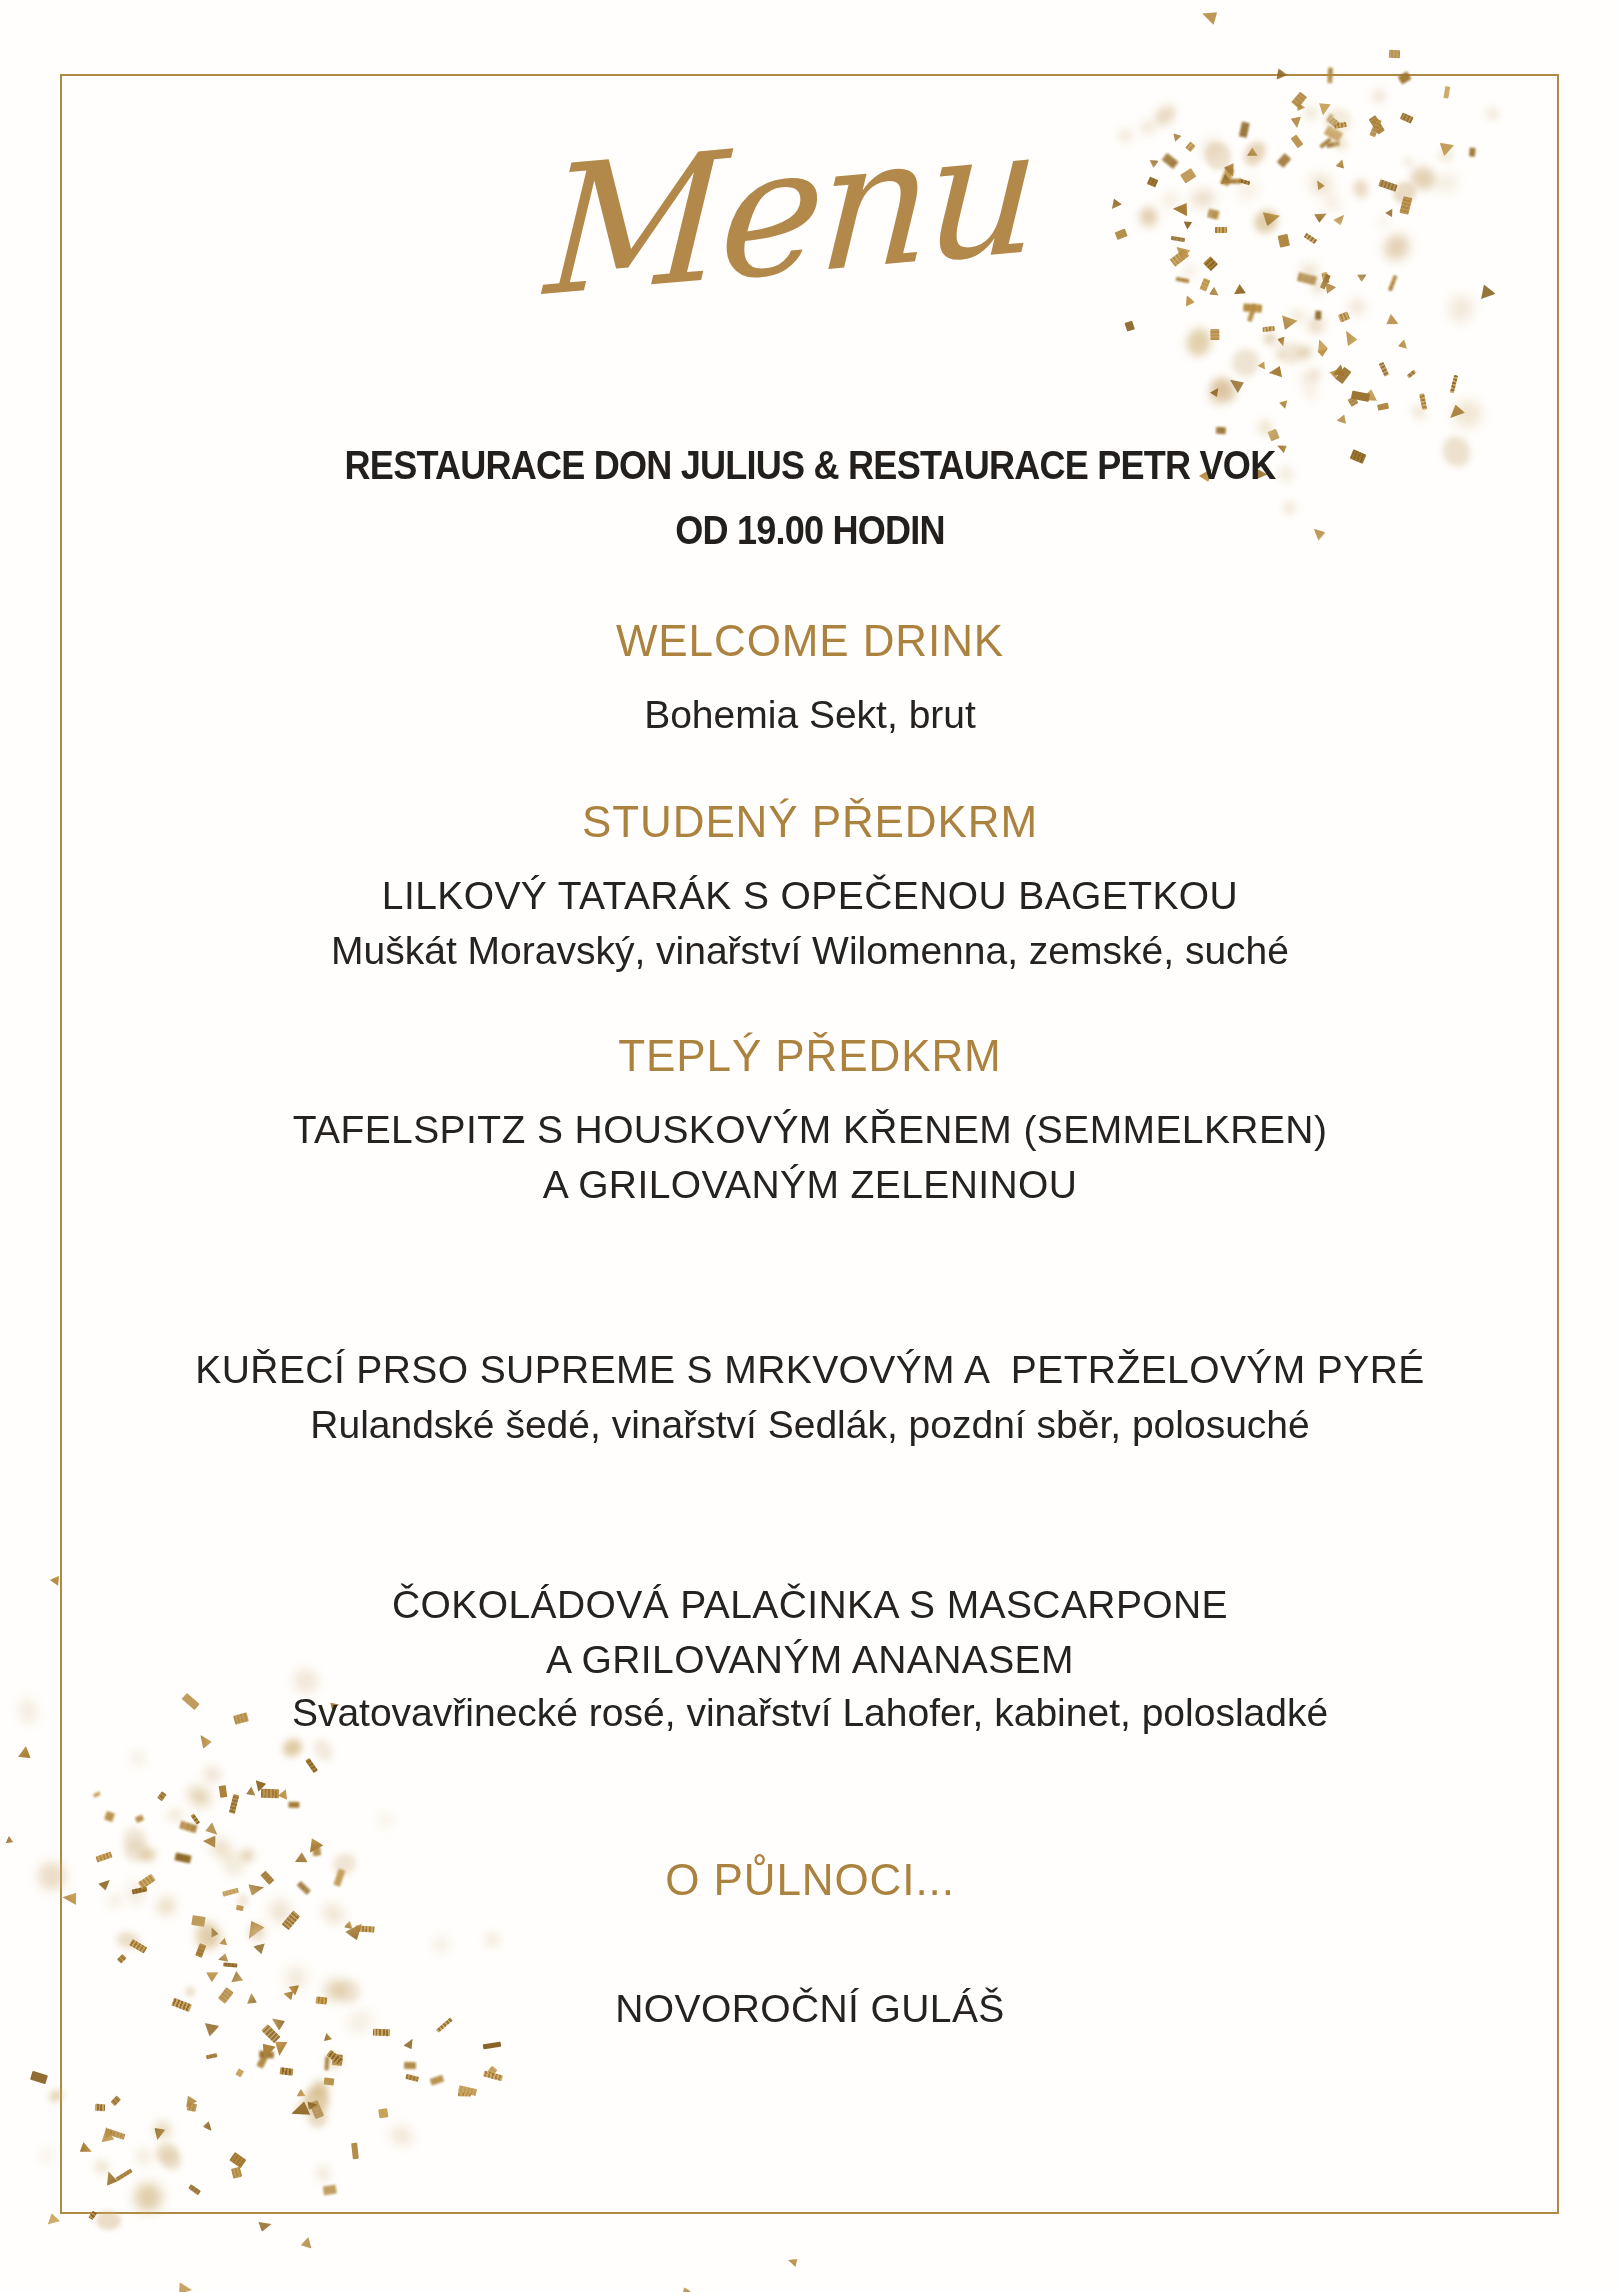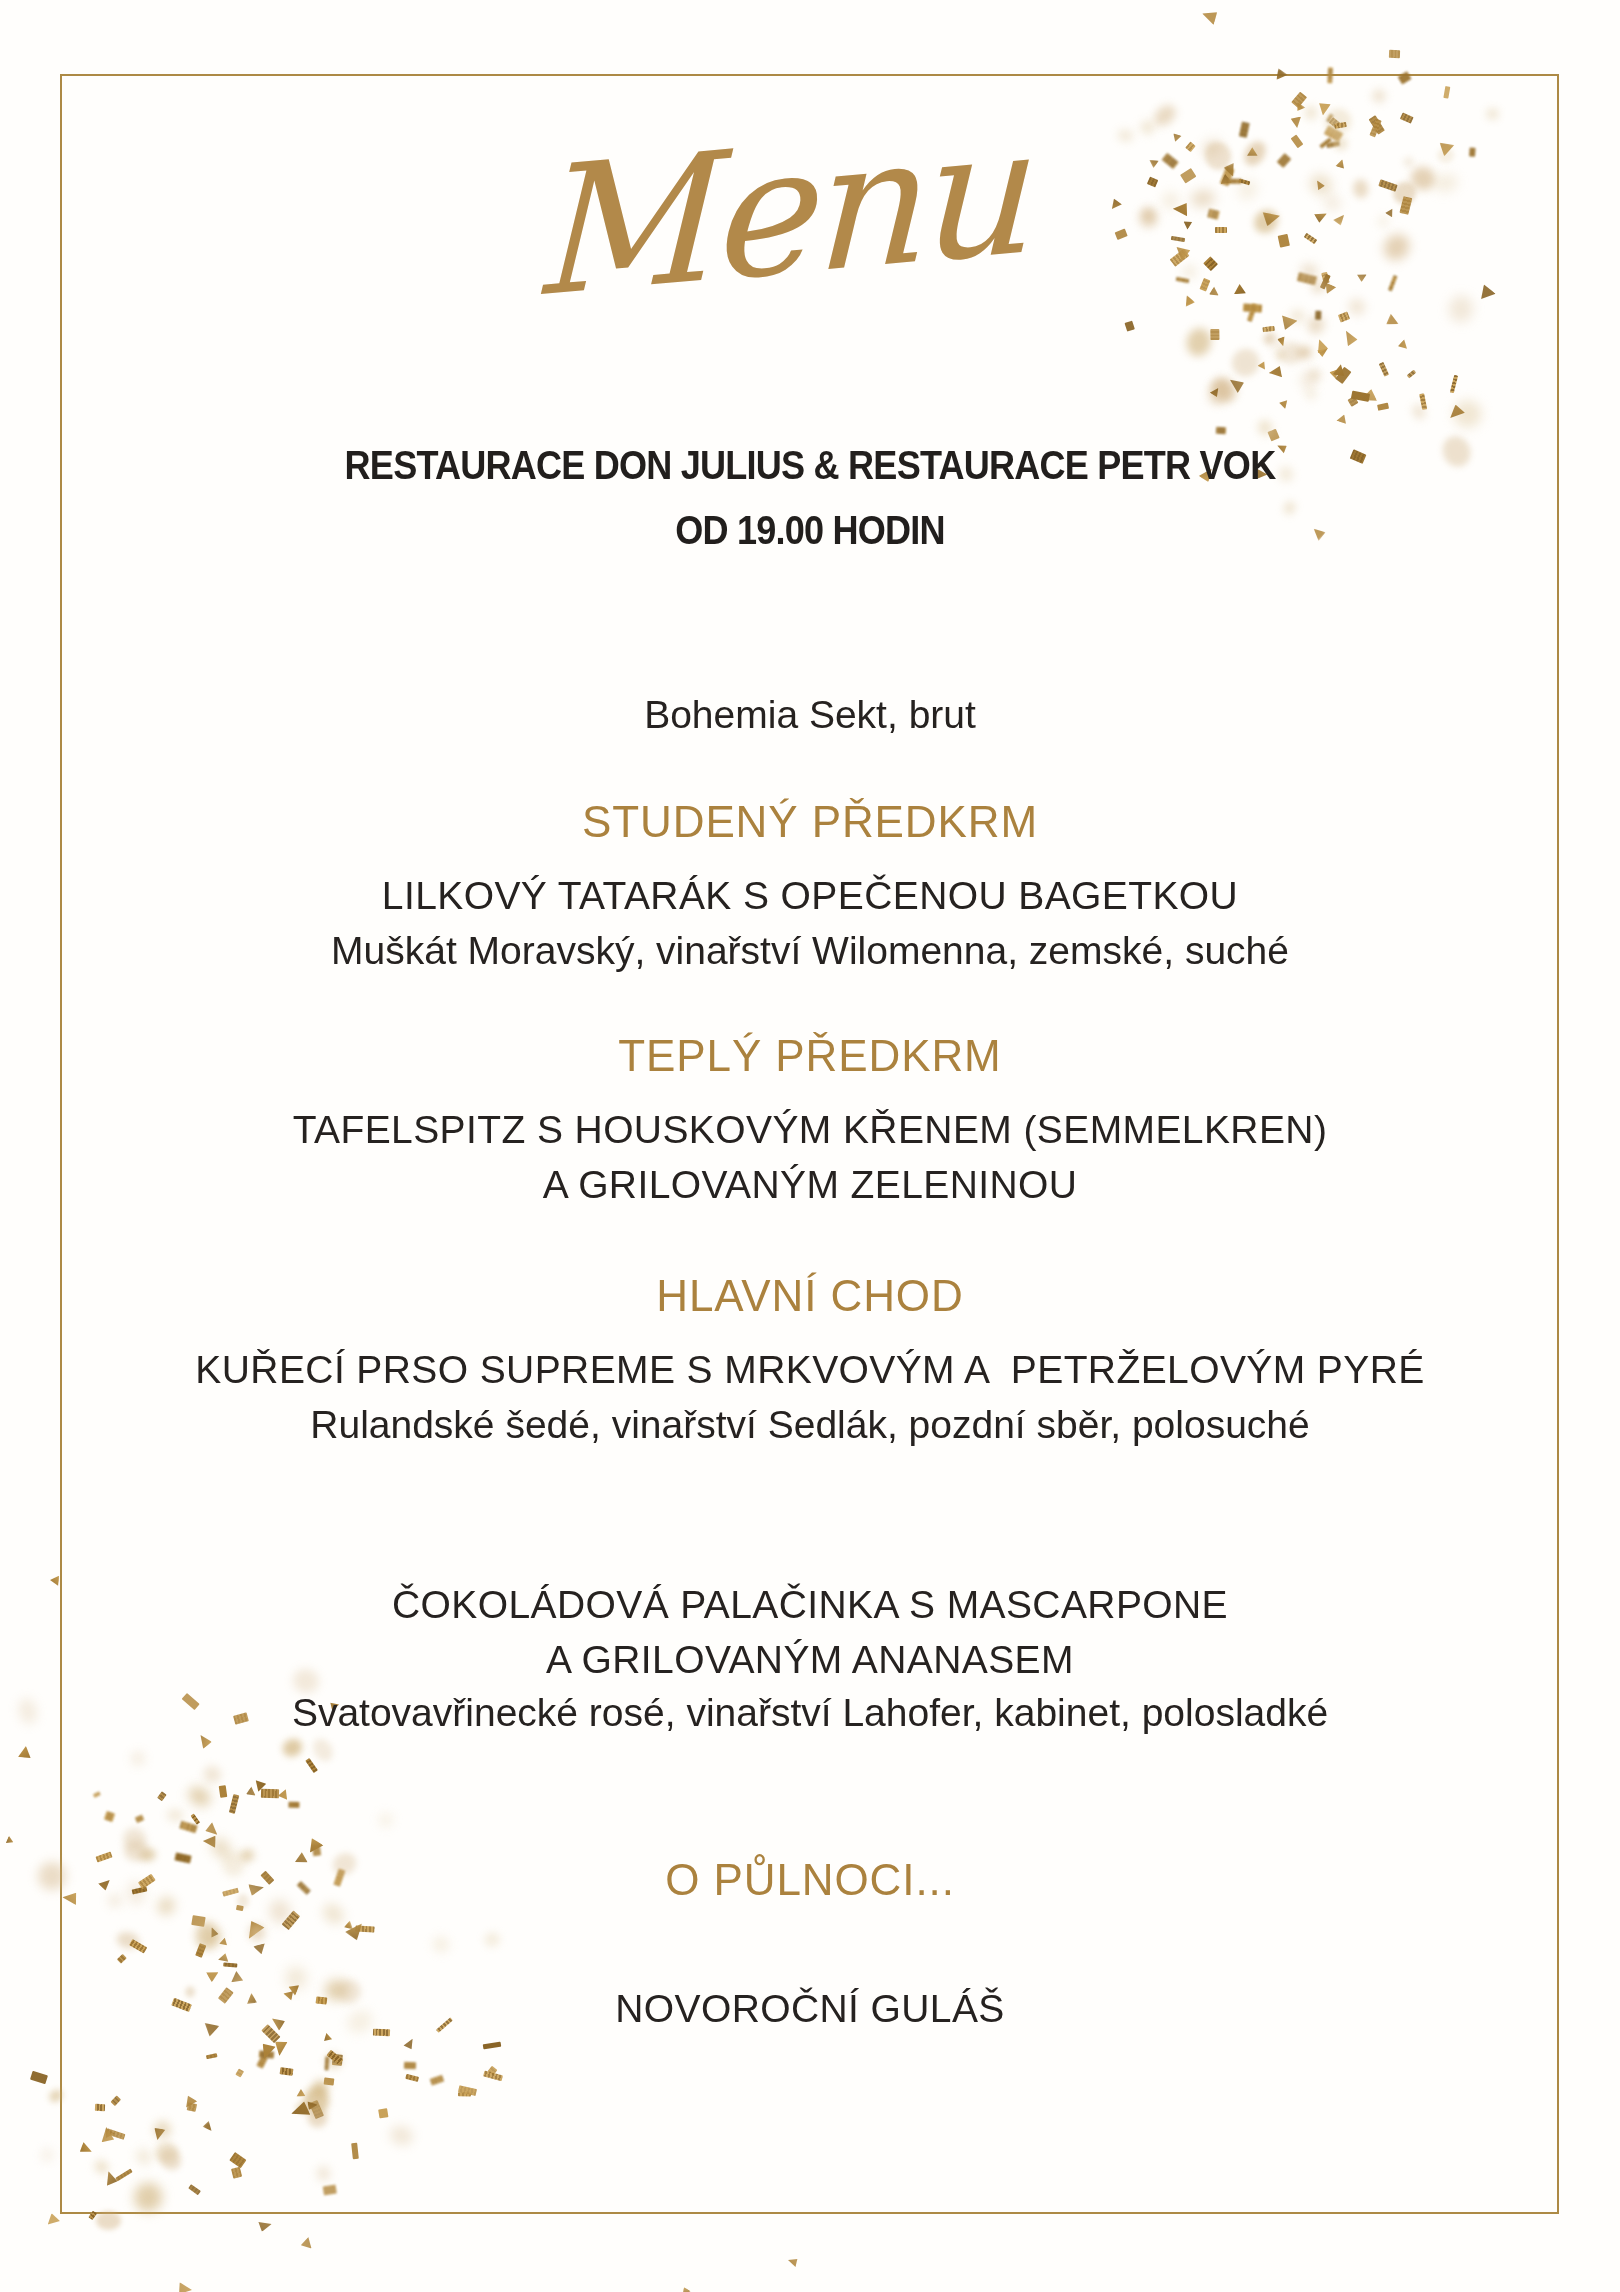--- a/index.html
+++ b/index.html
@@ -420,37 +420,37 @@
     </div>
 
   <h1 class="script">Menu</h1>
 
   <header class="hdr">
     <div class="hdr-line">RESTAURACE DON JULIUS &amp; RESTAURACE PETR VOK</div>
     <div class="hdr-line l2">OD 19.00 HODIN</div>
   </header>
 
   <section class="sec sec-welcome">
+    <div class="sec-heading">WELCOME DRINK</div>
     <div class="sec-line body pos-1">Bohemia Sekt, brut</div>
   </section>
 
   <section class="sec sec-studeny">
     <div class="sec-heading">STUDENÝ PŘEDKRM</div>
     <div class="sec-line caps pos-1">LILKOVÝ TATARÁK S OPEČENOU BAGETKOU</div>
     <div class="sec-line body pos-2">Muškát Moravský, vinařství Wilomenna, zemské, suché</div>
   </section>
 
   <section class="sec sec-teply">
     <div class="sec-heading">TEPLÝ PŘEDKRM</div>
     <div class="sec-line caps pos-1">TAFELSPITZ S HOUSKOVÝM KŘENEM (SEMMELKREN)</div>
     <div class="sec-line caps pos-2">A GRILOVANÝM ZELENINOU</div>
   </section>
 
   <section class="sec sec-hlavni">
-    <div class="sec-heading">HLAVNÍ CHOD</div>
     <div class="sec-line caps pos-1">KUŘECÍ PRSO SUPREME S MRKVOVÝM A  PETRŽELOVÝM PYRÉ</div>
     <div class="sec-line body pos-2">Rulandské šedé, vinařství Sedlák, pozdní sběr, polosuché</div>
   </section>
 
   <section class="sec sec-dezert">
     <div class="sec-line caps pos-1">ČOKOLÁDOVÁ PALAČINKA S MASCARPONE</div>
     <div class="sec-line caps pos-2">A GRILOVANÝM ANANASEM</div>
     <div class="sec-line body pos-3">Svatovavřinecké rosé, vinařství Lahofer, kabinet, polosladké</div>
   </section>
 

